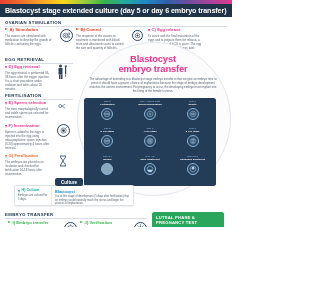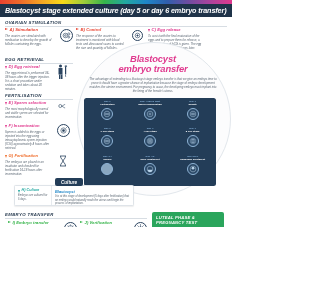--- a/index.html
+++ b/index.html
@@ -2,21 +2,21 @@
 <html><head>
 <meta charset="utf-8">
 <style>
   html,body{margin:0;padding:0;}
   body{
     width:232px;height:300px;overflow:hidden;
     background:#ffffff;
     font-family:"Liberation Sans", sans-serif;
     color:#3d4852;
   }
-  .page{position:relative;width:232px;height:227px;overflow:hidden;background:#fff;font-style:italic;}
+  .page{position:relative;width:232px;height:227px;overflow:hidden;background:#fff;}
 
   
   .rainbow-strip{
     position:absolute;top:0;left:0;width:232px;height:4px;
     background:linear-gradient(90deg,
       #e8412f 0%, #ef6c2a 9%, #f5a623 18%, #f7d917 27%,
       #9fce3a 36%, #36b44a 45%, #22a8a0 54%, #1f86c8 63%,
       #2f5fae 72%, #6e4ca0 81%, #a8439c 90%, #e0398e 100%);
     z-index:6;
   }

